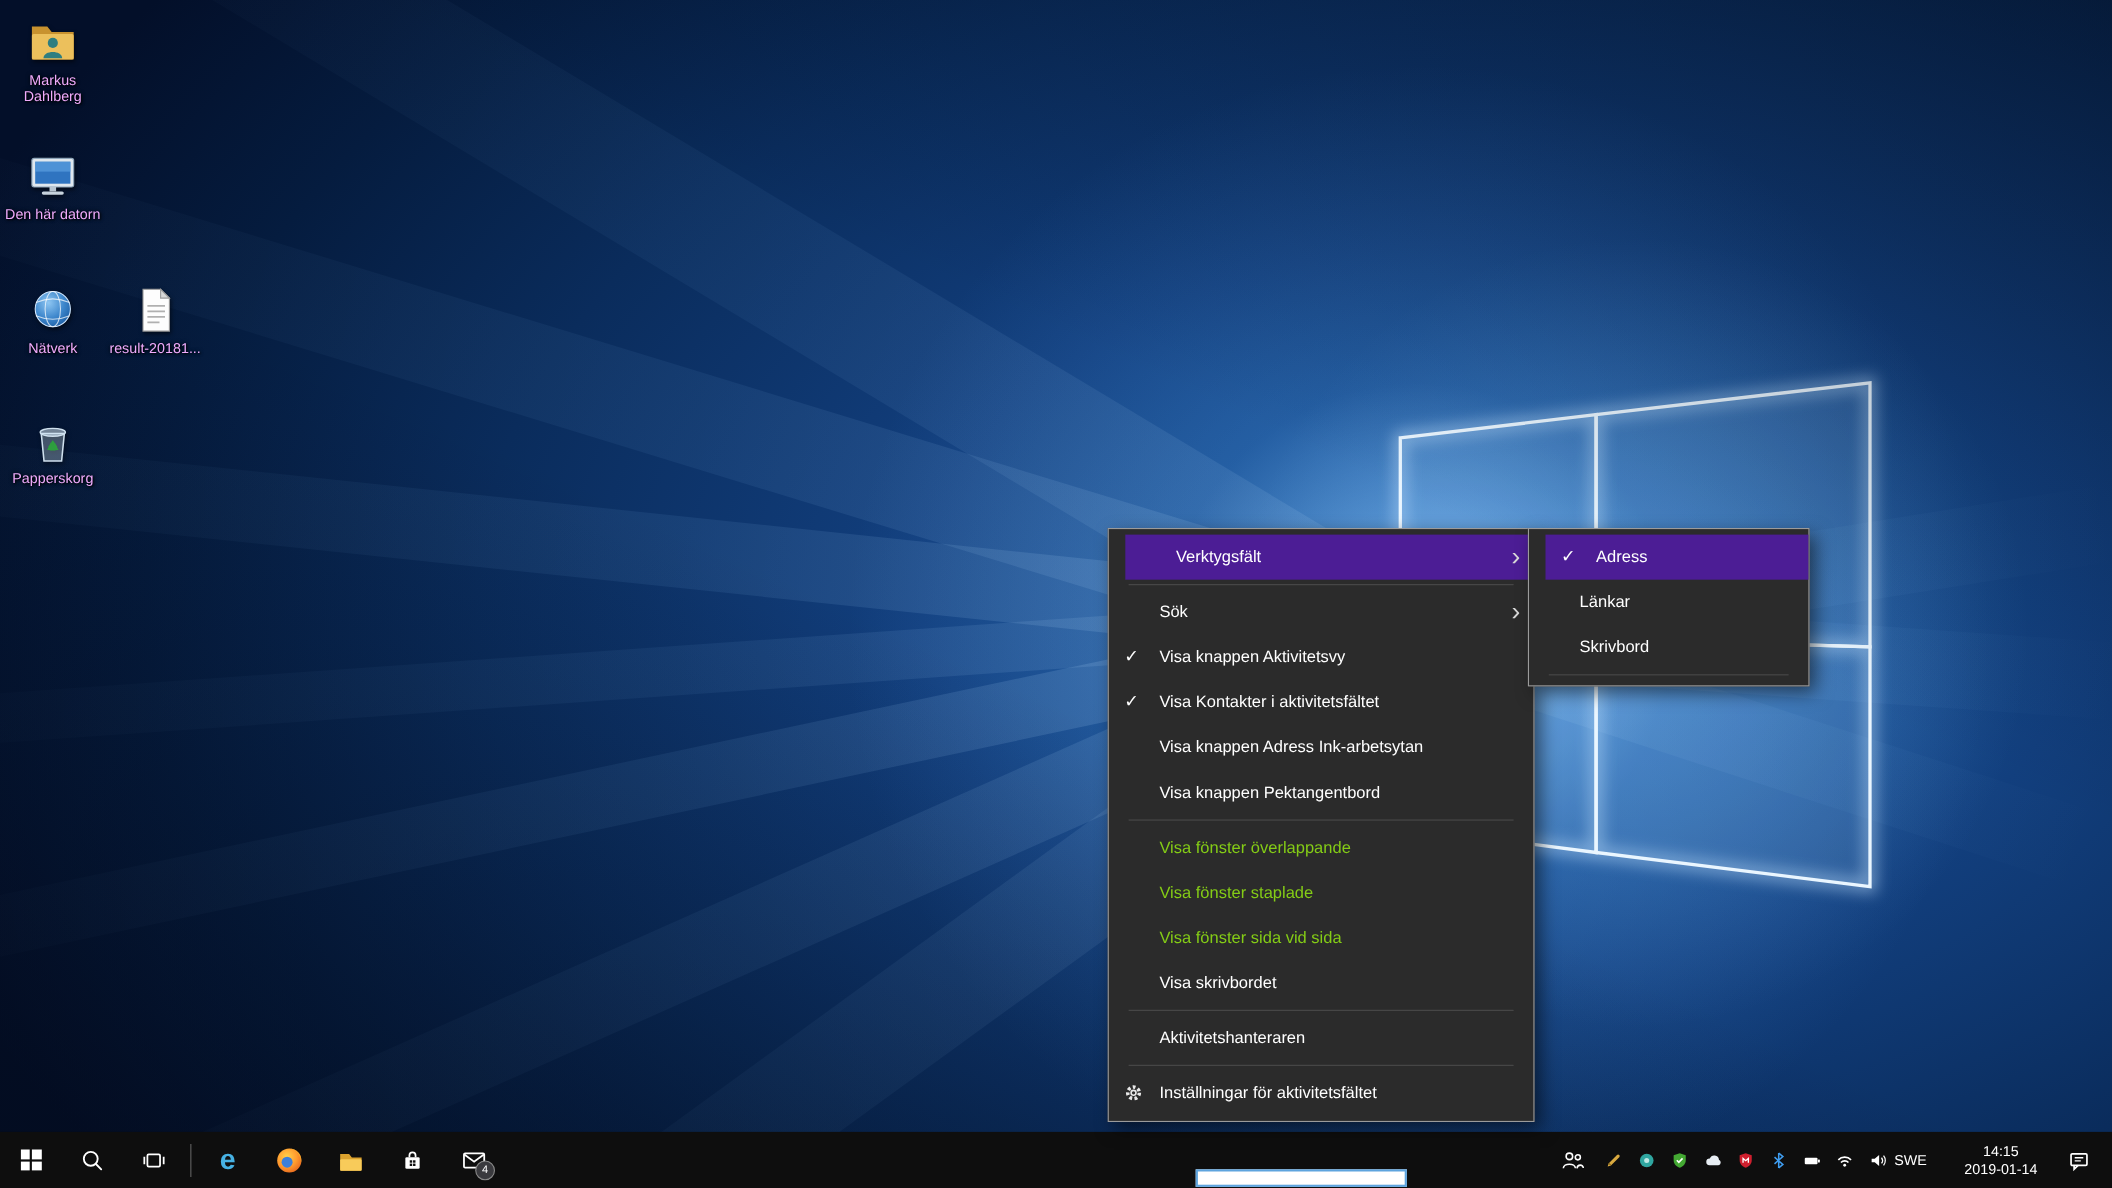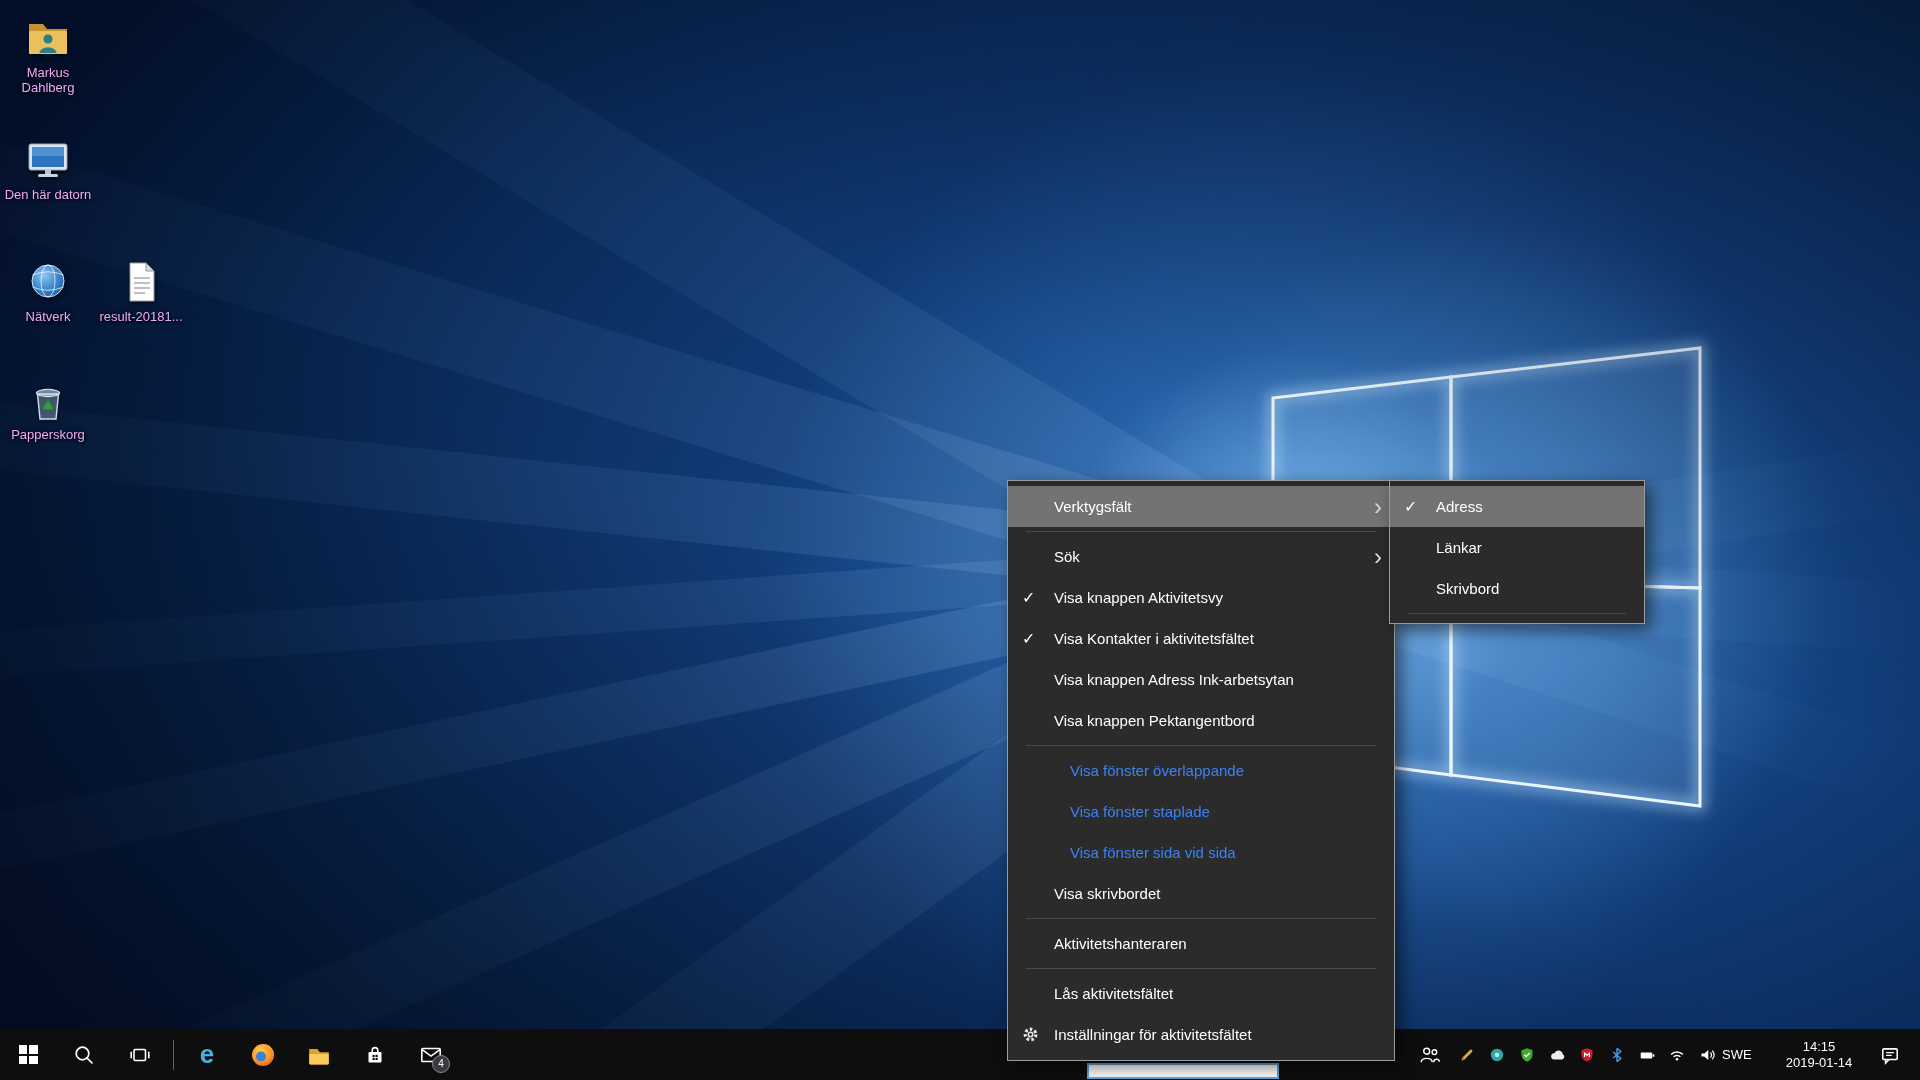--- a/index.html
+++ b/index.html
@@ -50,22 +50,22 @@
     padding:5px 0;color:#fff;font-size:15px;box-sizing:border-box;
   }
   .sub-menu{
     position:absolute;left:1389px;top:480px;width:256px;z-index:21;
     background:#2b2b2b;border:1px solid #9b9b9b;box-shadow:6px 6px 16px rgba(0,0,0,.55);
     padding:5px 0;color:#fff;font-size:15px;box-sizing:border-box;
   }
   .mi{position:relative;height:41px;line-height:41px;padding:0 34px 0 46px;white-space:nowrap;cursor:default;}
   .mi .check{position:absolute;left:14px;top:0;height:41px;width:24px;display:flex;align-items:center;font-size:16px;color:#fff;}
   .mi .arrow{position:absolute;right:12px;top:1px;font-size:24px;color:#d8d8d8;line-height:39px;}
-  .mi.hl{background:#737373;}
-  .mi.dis{color:#3b82f6;margin-left:16px;}
+  .mi.hl{background:#4c1d95;margin-left:15px;}
+  .mi.dis{color:#84cc16;}
   .msep{height:1px;background:#4a4a4a;margin:4px 18px;}
   
   .taskbar{
     position:absolute;left:0;bottom:0;width:1920px;height:51px;z-index:10;
     background:#0e0e0e;display:flex;align-items:center;color:#fff;
   }
   .tb-btn{width:56px;height:51px;display:flex;align-items:center;justify-content:center;position:relative;}
   .tb-sep{width:1px;height:30px;background:rgba(255,255,255,.35);margin:0 5px;}
   .win-grid{display:grid;grid-template-columns:8.5px 8.5px;grid-template-rows:8.5px 8.5px;gap:2px;}
   .win-grid span{background:#fff;display:block;}
@@ -390,24 +390,20 @@
     <span class="check"></span>
     <span>Visa skrivbordet</span>
   </div>
   <div class="msep"></div>
   <div class="mi">
     <span class="check"></span>
     <span>Aktivitetshanteraren</span>
   </div>
   <div class="msep"></div>
   <div class="mi">
-    <span class="check"></span>
-    <span>Lås aktivitetsfältet</span>
-  </div>
-  <div class="mi">
     <span class="check">
       <svg width="17" height="17" viewBox="0 0 16 16">
         <circle cx="8" cy="8" r="5" fill="none" stroke="#e8e8e8" stroke-width="3" stroke-dasharray="2.4 2.05"></circle>
         <circle cx="8" cy="8" r="2.1" fill="none" stroke="#e8e8e8" stroke-width="1.4"></circle>
       </svg>
     </span>
     <span>Inställningar för aktivitetsfältet</span>
   </div>
 </div>
 

